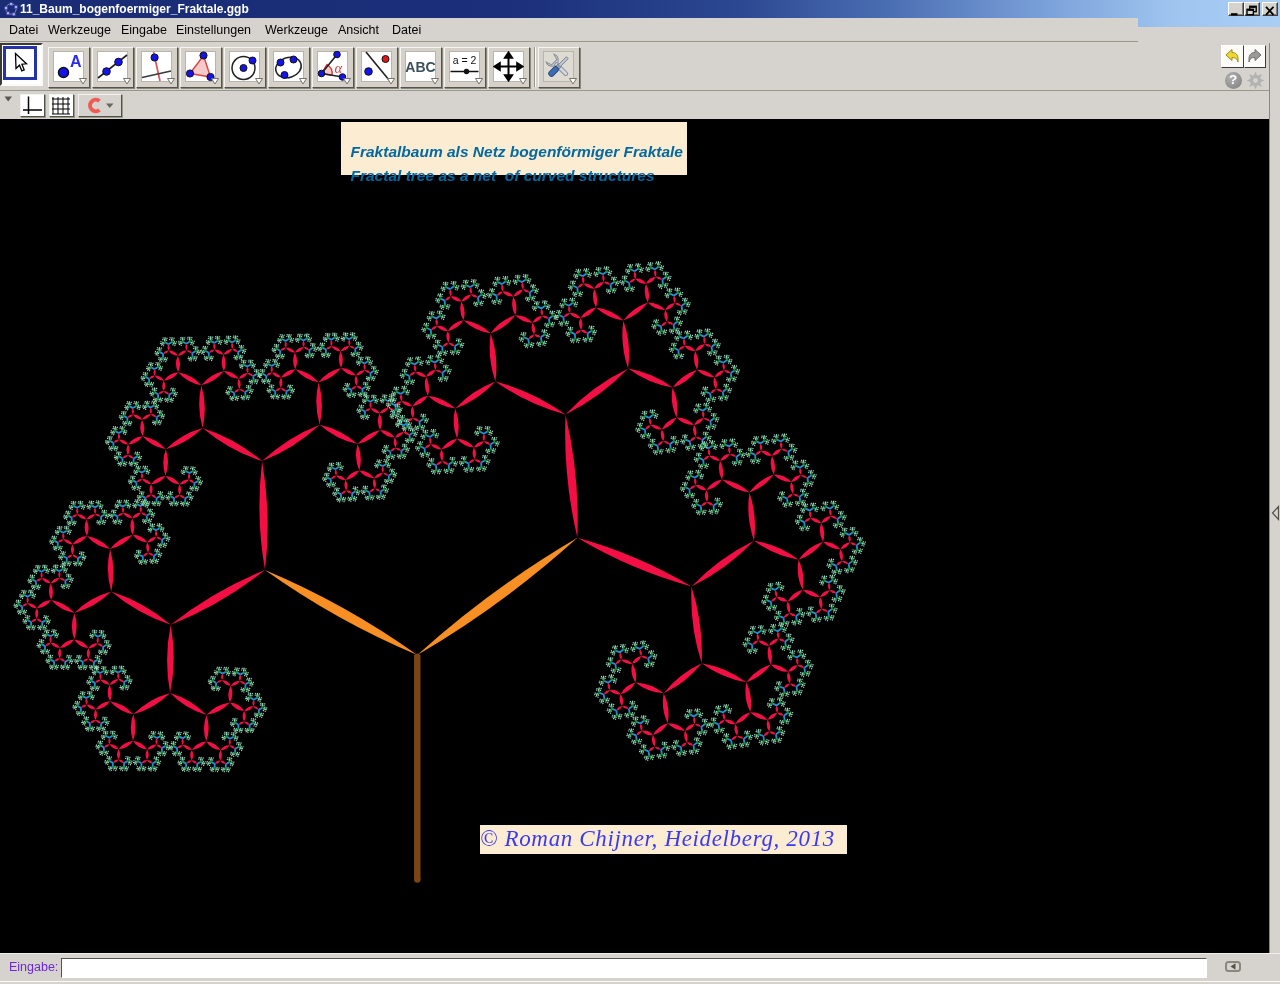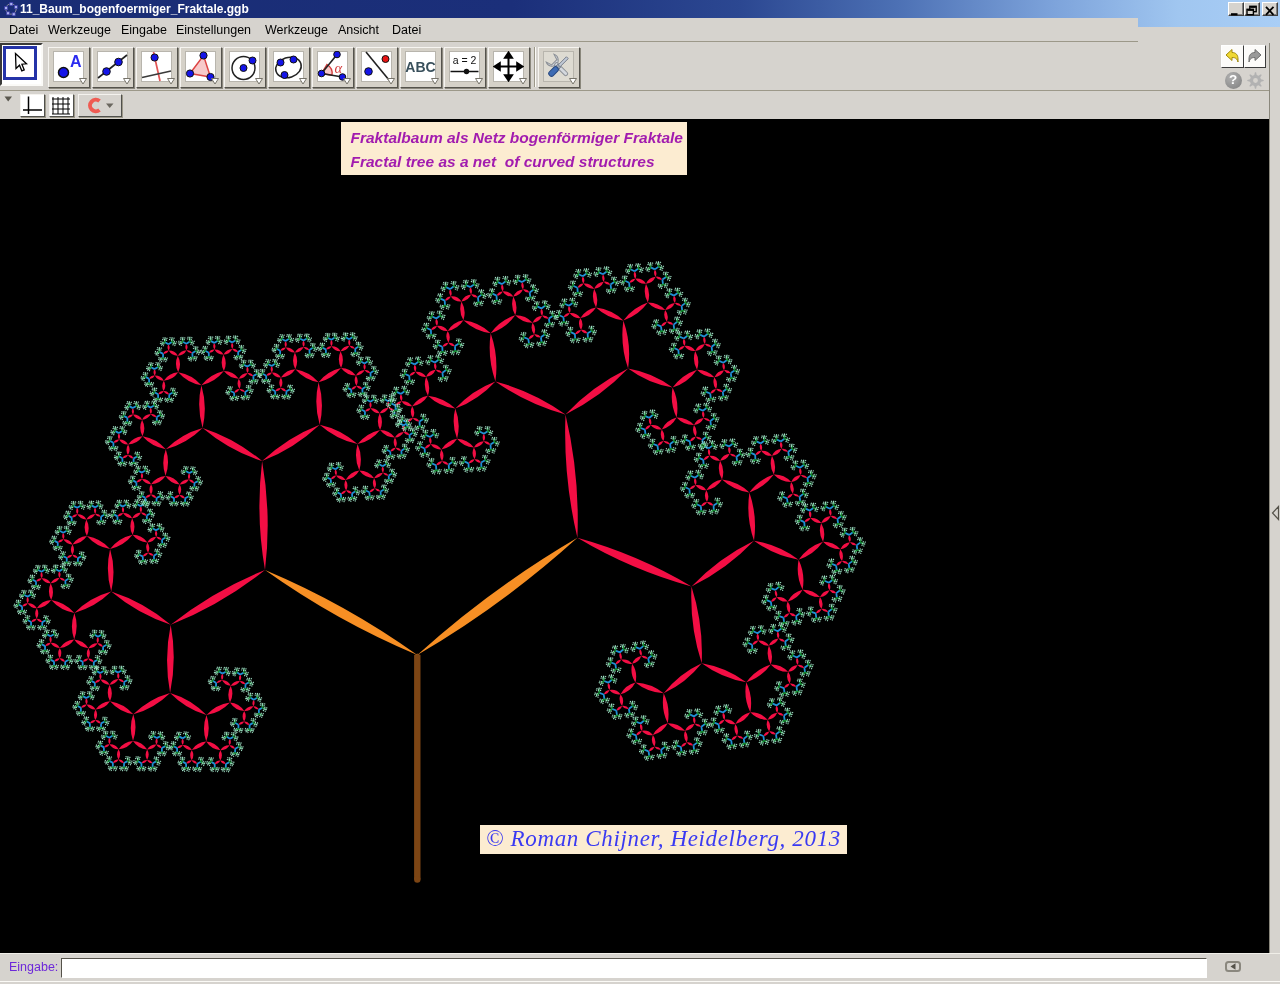--- a/index.html
+++ b/index.html
@@ -28,23 +28,23 @@
   
   #toolbar2 { position:absolute; left:0; top:92px; width:1280px; height:26px; background:#d6d3ce; }
   .t2btn { position:absolute; top:2px; height:23px; background:#fff;
     border-top:1px solid #f4f2ee; border-left:1px solid #f4f2ee; border-right:1px solid #50504c; border-bottom:1px solid #50504c;
     box-shadow:1px 1px 0 #9c9889; }
   
   #canvas { position:absolute; left:0; top:118.5px; width:1269px; height:834.5px; background:#000; overflow:hidden; }
   #rightstrip { position:absolute; left:1269px; top:43px; width:11px; height:910px; background:#d6d3ce; border-left:1px solid #8a877c; }
   
   #lbl1 { position:absolute; left:339.5px; top:2px; width:348px; height:55px; white-space:nowrap; background:#fcecd1; border:1px solid #000;
-    color:#a21caf; font-size:15.5px; font-style:italic; font-weight:bold; line-height:24.5px; padding:4px 0 0 10px; }
+    color:#0369a1; font-size:15.5px; font-style:italic; font-weight:bold; line-height:24.5px; padding:18px 0 0 10px; }
   #lbl2 { position:absolute; left:480px; top:706.5px; width:367px; height:29px; background:#fcecd1;
-    color:#3a3af2; font-size:23px; font-style:italic; font-family:"Liberation Serif",serif; letter-spacing:0.65px; line-height:27px; text-align:center; }
+    color:#3a3af2; font-size:23px; font-style:italic; font-family:"Liberation Serif",serif; letter-spacing:0.65px; line-height:27px; }
   
   #inputbar { position:absolute; left:0; top:953px; width:1280px; height:28px; background:#d6d3ce; border-top:1px solid #f0eee8; }
   #inputbar .lab { position:absolute; left:9px; top:6px; font-size:12.5px; color:#6d28d9; }
   #infield { position:absolute; left:61px; top:3.5px; width:1146px; height:20px; background:#fff;
     border-top:1px solid #55524a; border-left:1px solid #55524a; border-right:1px solid #fff; border-bottom:1px solid #fff; }
   #inbtn { position:absolute; left:1225px; top:6.5px; width:16px; height:11.5px; border:2px solid #8a877e; border-radius:3.5px; display:flex; align-items:center; justify-content:center; }
   #botstrip { position:absolute; left:0; top:981px; width:1280px; height:3px; background:#d6d3ce; border-top:1px solid #fbfaf6; }
 </style>
 </head>
 <body>

